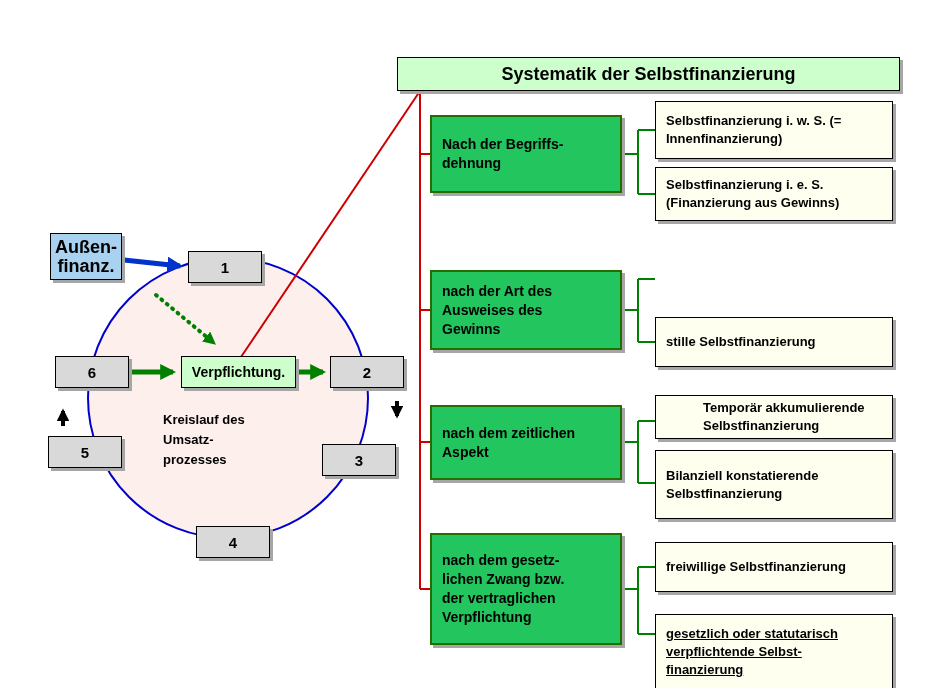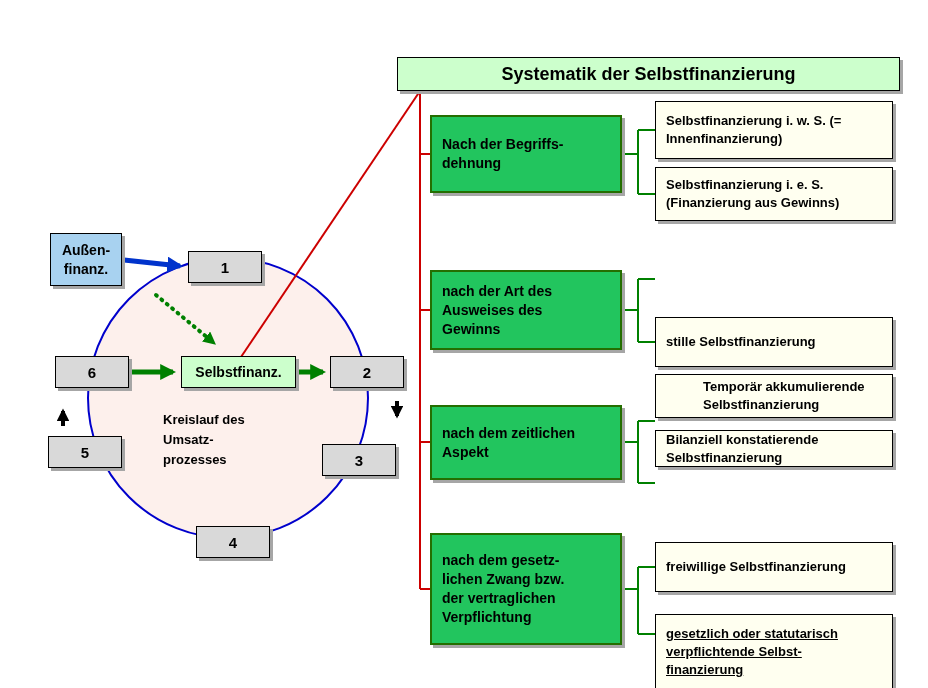--- a/index.html
+++ b/index.html
@@ -29,23 +29,23 @@
     font-size:13px; line-height:18px; white-space:pre-line;
   }
 
   .node {
     width:74px; height:32px; background:#d9d9d9;
     display:flex; align-items:center; justify-content:center;
     font-size:15px;
   }
 
   .aussen {
-    left:50px; top:233px; width:72px; height:53px; background:#a8d2f0;
+    left:50px; top:233px; width:72px; height:47px; background:#a8d2f0;
     display:flex; align-items:center; justify-content:center; text-align:center;
-    font-size:14px; line-height:19px; white-space:pre-line;
+    font-size:18px; line-height:19px; white-space:pre-line;
   }
 
   .selbst {
     left:181px; top:356px; width:115px; height:32px; background:#ccffcc;
     display:flex; align-items:center; justify-content:center;
     font-size:14px;
   }
 
   .caption {
     position:absolute; left:163px; top:410px; width:140px;
@@ -100,38 +100,38 @@
   <div class="box cat" style="top:533px; height:112px;">nach dem gesetz-
 lichen Zwang bzw.
 der vertraglichen
 Verpflichtung</div>
 
   <div class="box leaf" style="top:101px; height:58px;">Selbstfinanzierung i. w. S. (=
 Innenfinanzierung)</div>
   <div class="box leaf" style="top:167px; height:54px;">Selbstfinanzierung i. e. S.
 (Finanzierung aus Gewinns)</div>
   <div class="box leaf" style="top:317px; height:50px;">stille Selbstfinanzierung</div>
-  <div class="box leaf" style="top:374px; height:44px;padding-left:47px;">Temporär akkumulierende
+  <div class="box leaf" style="top:395px; height:44px;padding-left:47px;">Temporär akkumulierende
 Selbstfinanzierung</div>
-  <div class="box leaf" style="top:430px; height:37px;">Bilanziell konstatierende
+  <div class="box leaf" style="top:450px; height:69px;">Bilanziell konstatierende
 Selbstfinanzierung</div>
   <div class="box leaf" style="top:542px; height:50px;">freiwillige Selbstfinanzierung</div>
   <div class="box leaf" style="top:614px; height:76px;text-decoration:underline;">gesetzlich oder statutarisch
 verpflichtende Selbst-
 finanzierung</div>
 
   <div class="box aussen">Außen-
 finanz.</div>
 
   <div class="box node" style="left:188px; top:251px;">1</div>
   <div class="box node" style="left:330px; top:356px;">2</div>
   <div class="box node" style="left:322px; top:444px;">3</div>
   <div class="box node" style="left:196px; top:526px;">4</div>
   <div class="box node" style="left:48px; top:436px;">5</div>
   <div class="box node" style="left:55px; top:356px;">6</div>
 
-  <div class="box selbst">Selbstfinanz.</div>
+  <div class="box selbst">Verpflichtung.</div>
 
   <div class="caption">Kreislauf des
 Umsatz-
 prozesses</div>
 
 </div>
 
 </body></html>

